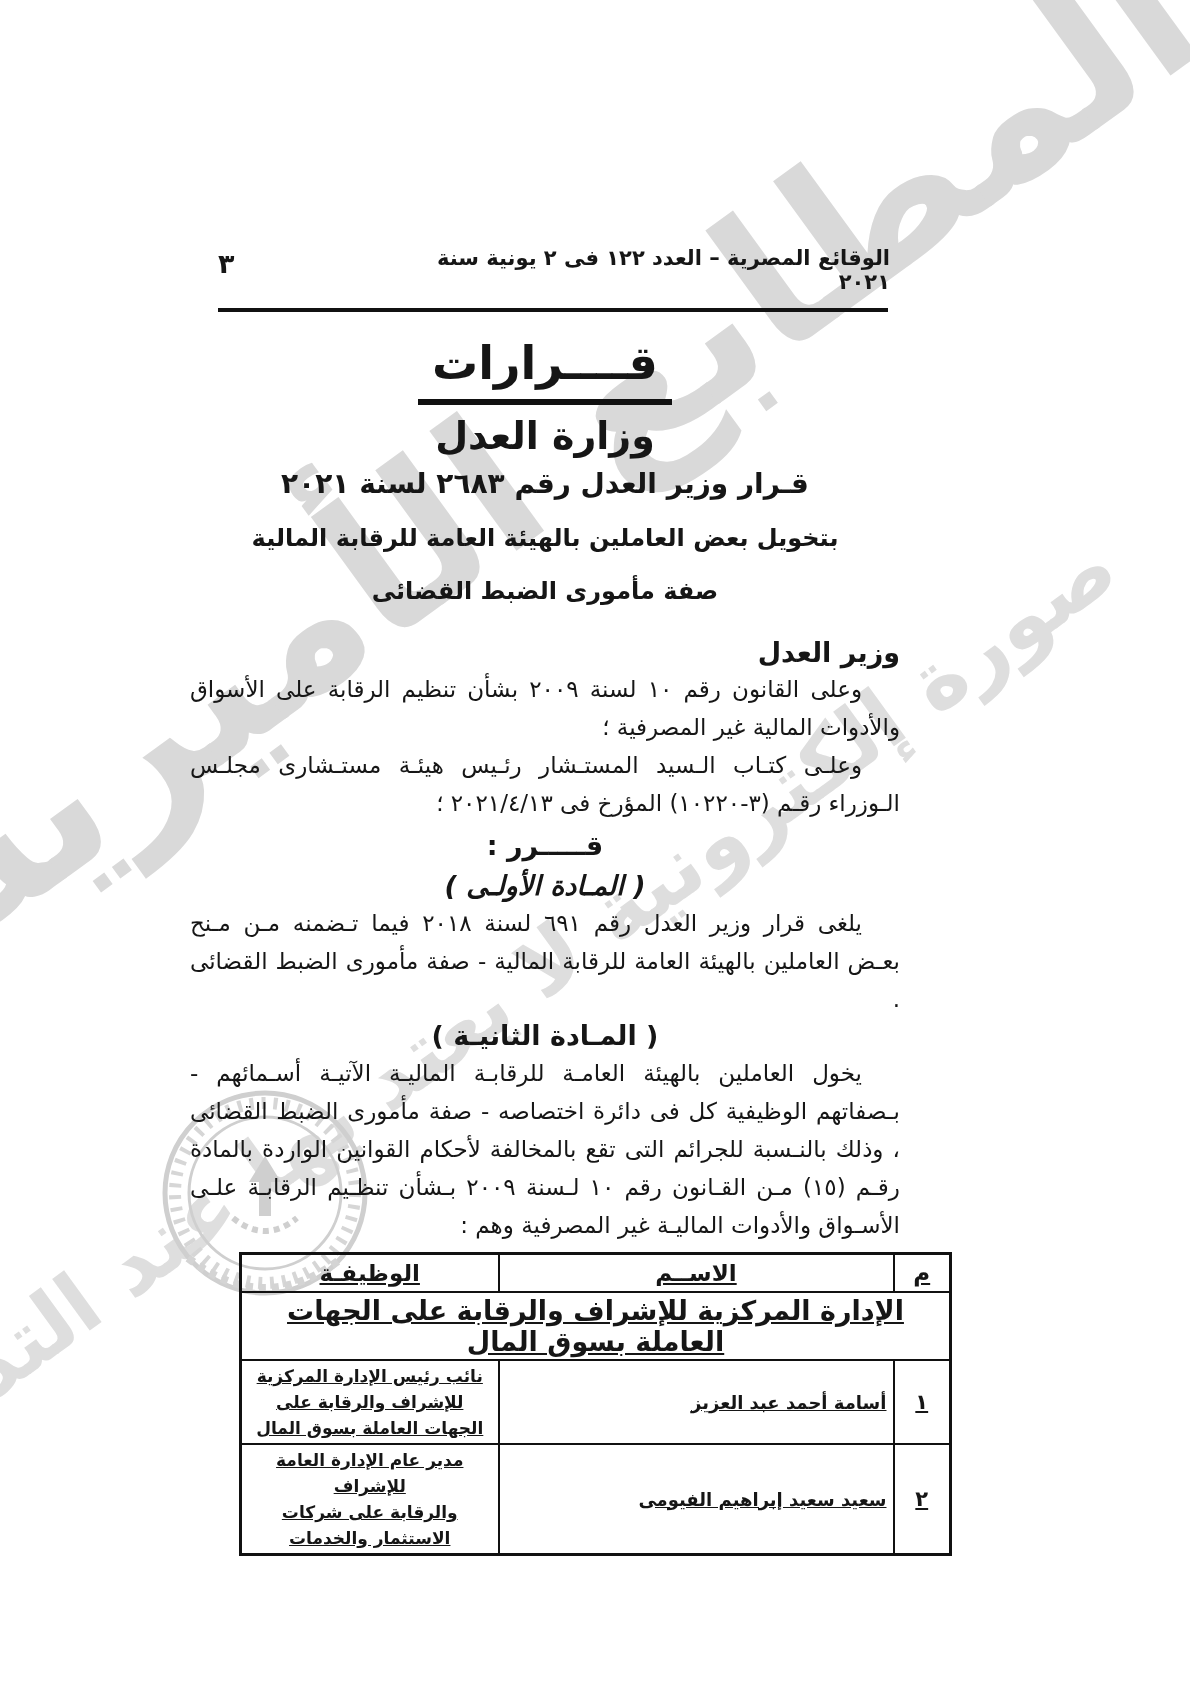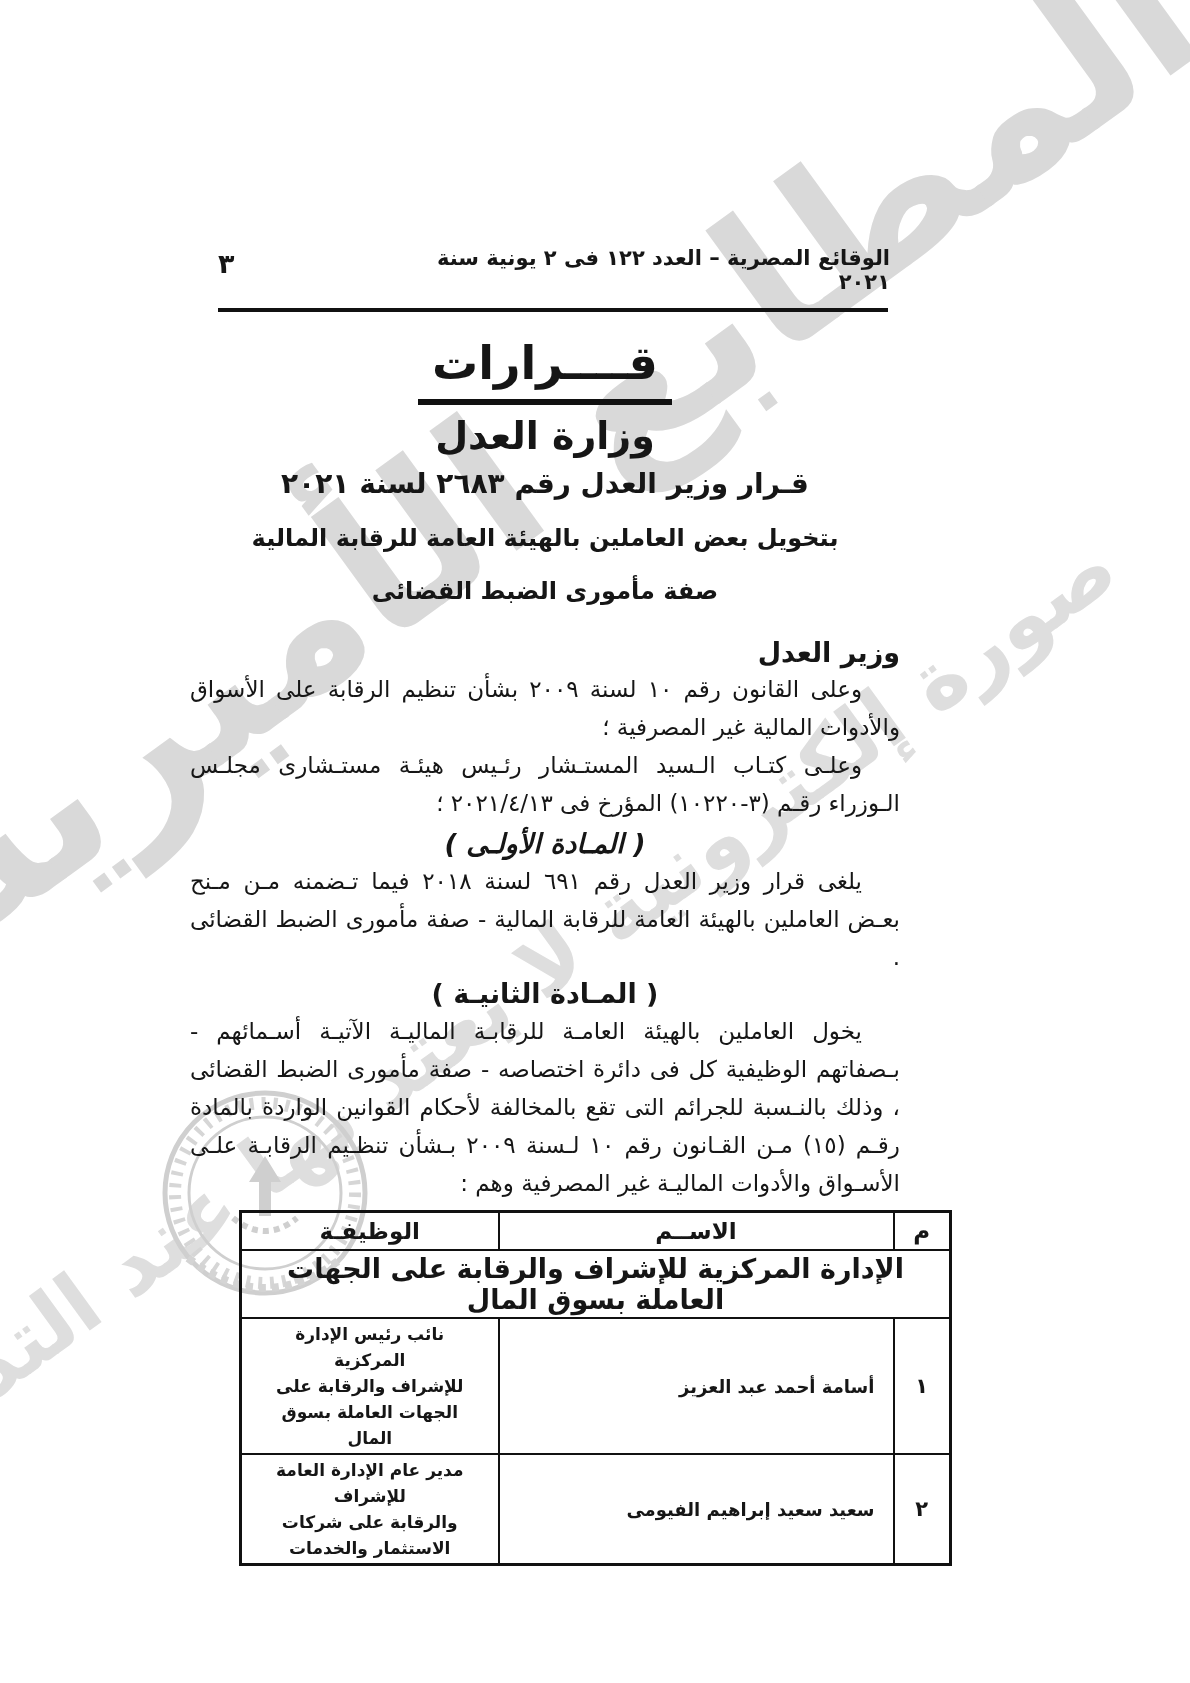--- a/index.html
+++ b/index.html
@@ -64,22 +64,23 @@
   .center-b{font-size:27px;font-weight:bold;line-height:36px;}
   .mt6{margin-top:6px;} .mt4{margin-top:4px;font-style:italic;} .mt0{margin-top:0;}
   
   table.roster{
     width:710px;margin-top:8px;
     border-collapse:collapse;table-layout:fixed;
     background:transparent;
   }
   table.roster td,table.roster th{
     border:2.5px solid #111;
-    padding:2px 18px;
+    padding:2px 6px;
     vertical-align:middle;
+    text-decoration:underline;
   }
   table.roster{border:3px solid #111;}
   col.c-serial{width:57px;}
   col.c-name{width:395px;}
   col.c-job{width:258px;}
   th.hdr{font-size:23px;font-weight:bold;text-align:center;height:32px;}
   td.section{font-size:27px;font-weight:bold;text-align:center;height:32px;}
   td.serial{font-size:21px;font-weight:bold;text-align:center;}
   td.name{font-size:18px;font-weight:bold;text-align:right;padding-right:10px;}
   td.job{font-size:17px;font-weight:bold;text-align:center;line-height:26px;height:58px;}
@@ -117,20 +118,21 @@
       <div class="c ministry">وزارة العدل</div>
       <div class="c decree">قـرار وزير العدل رقم ٢٦٨٣ لسنة ٢٠٢١</div>
       <div class="c sub">بتخويل بعض العاملين بالهيئة العامة للرقابة المالية</div>
       <div class="c sub">صفة مأمورى الضبط القضائى</div>
 
       <div class="minister">وزير العدل</div>
 
       <p class="body">وعلى القانون رقم ١٠ لسنة ٢٠٠٩ بشأن تنظيم الرقابة على الأسواق والأدوات المالية غير المصرفية ؛</p>
       <p class="body">وعلـى كتـاب الـسيد المستـشار رئـيس هيئـة مستـشارى مجلـس الـوزراء رقـم (٣-١٠٢٢٠) المؤرخ فى ٢٠٢١/٤/١٣ ؛</p>
 
+      <div class="c center-b mt6">قـــــرر :</div>
       <div class="c center-b mt4">( المـادة الأولـى )</div>
       <p class="body">يلغى قرار وزير العدل رقم ٦٩١ لسنة ٢٠١٨ فيما تـضمنه مـن مـنح بعـض العاملين بالهيئة العامة للرقابة المالية - صفة مأمورى الضبط القضائى .</p>
       <div class="c center-b mt0">( المـادة الثانيـة )</div>
       <p class="body">يخول العاملين بالهيئة العامـة للرقابـة الماليـة الآتيـة أسـمائهم - بـصفاتهم الوظيفية كل فى دائرة اختصاصه - صفة مأمورى الضبط القضائى ، وذلك بالنـسبة للجرائم التى تقع بالمخالفة لأحكام القوانين الواردة بالمادة رقـم (١٥) مـن القـانون رقم ١٠ لـسنة ٢٠٠٩ بـشأن تنظـيم الرقابـة علـى الأسـواق والأدوات الماليـة غير المصرفية وهم :</p>
 
       <table class="roster">
         <colgroup>
           <col class="c-serial">
             <col class="c-name">
             <col class="c-job">

